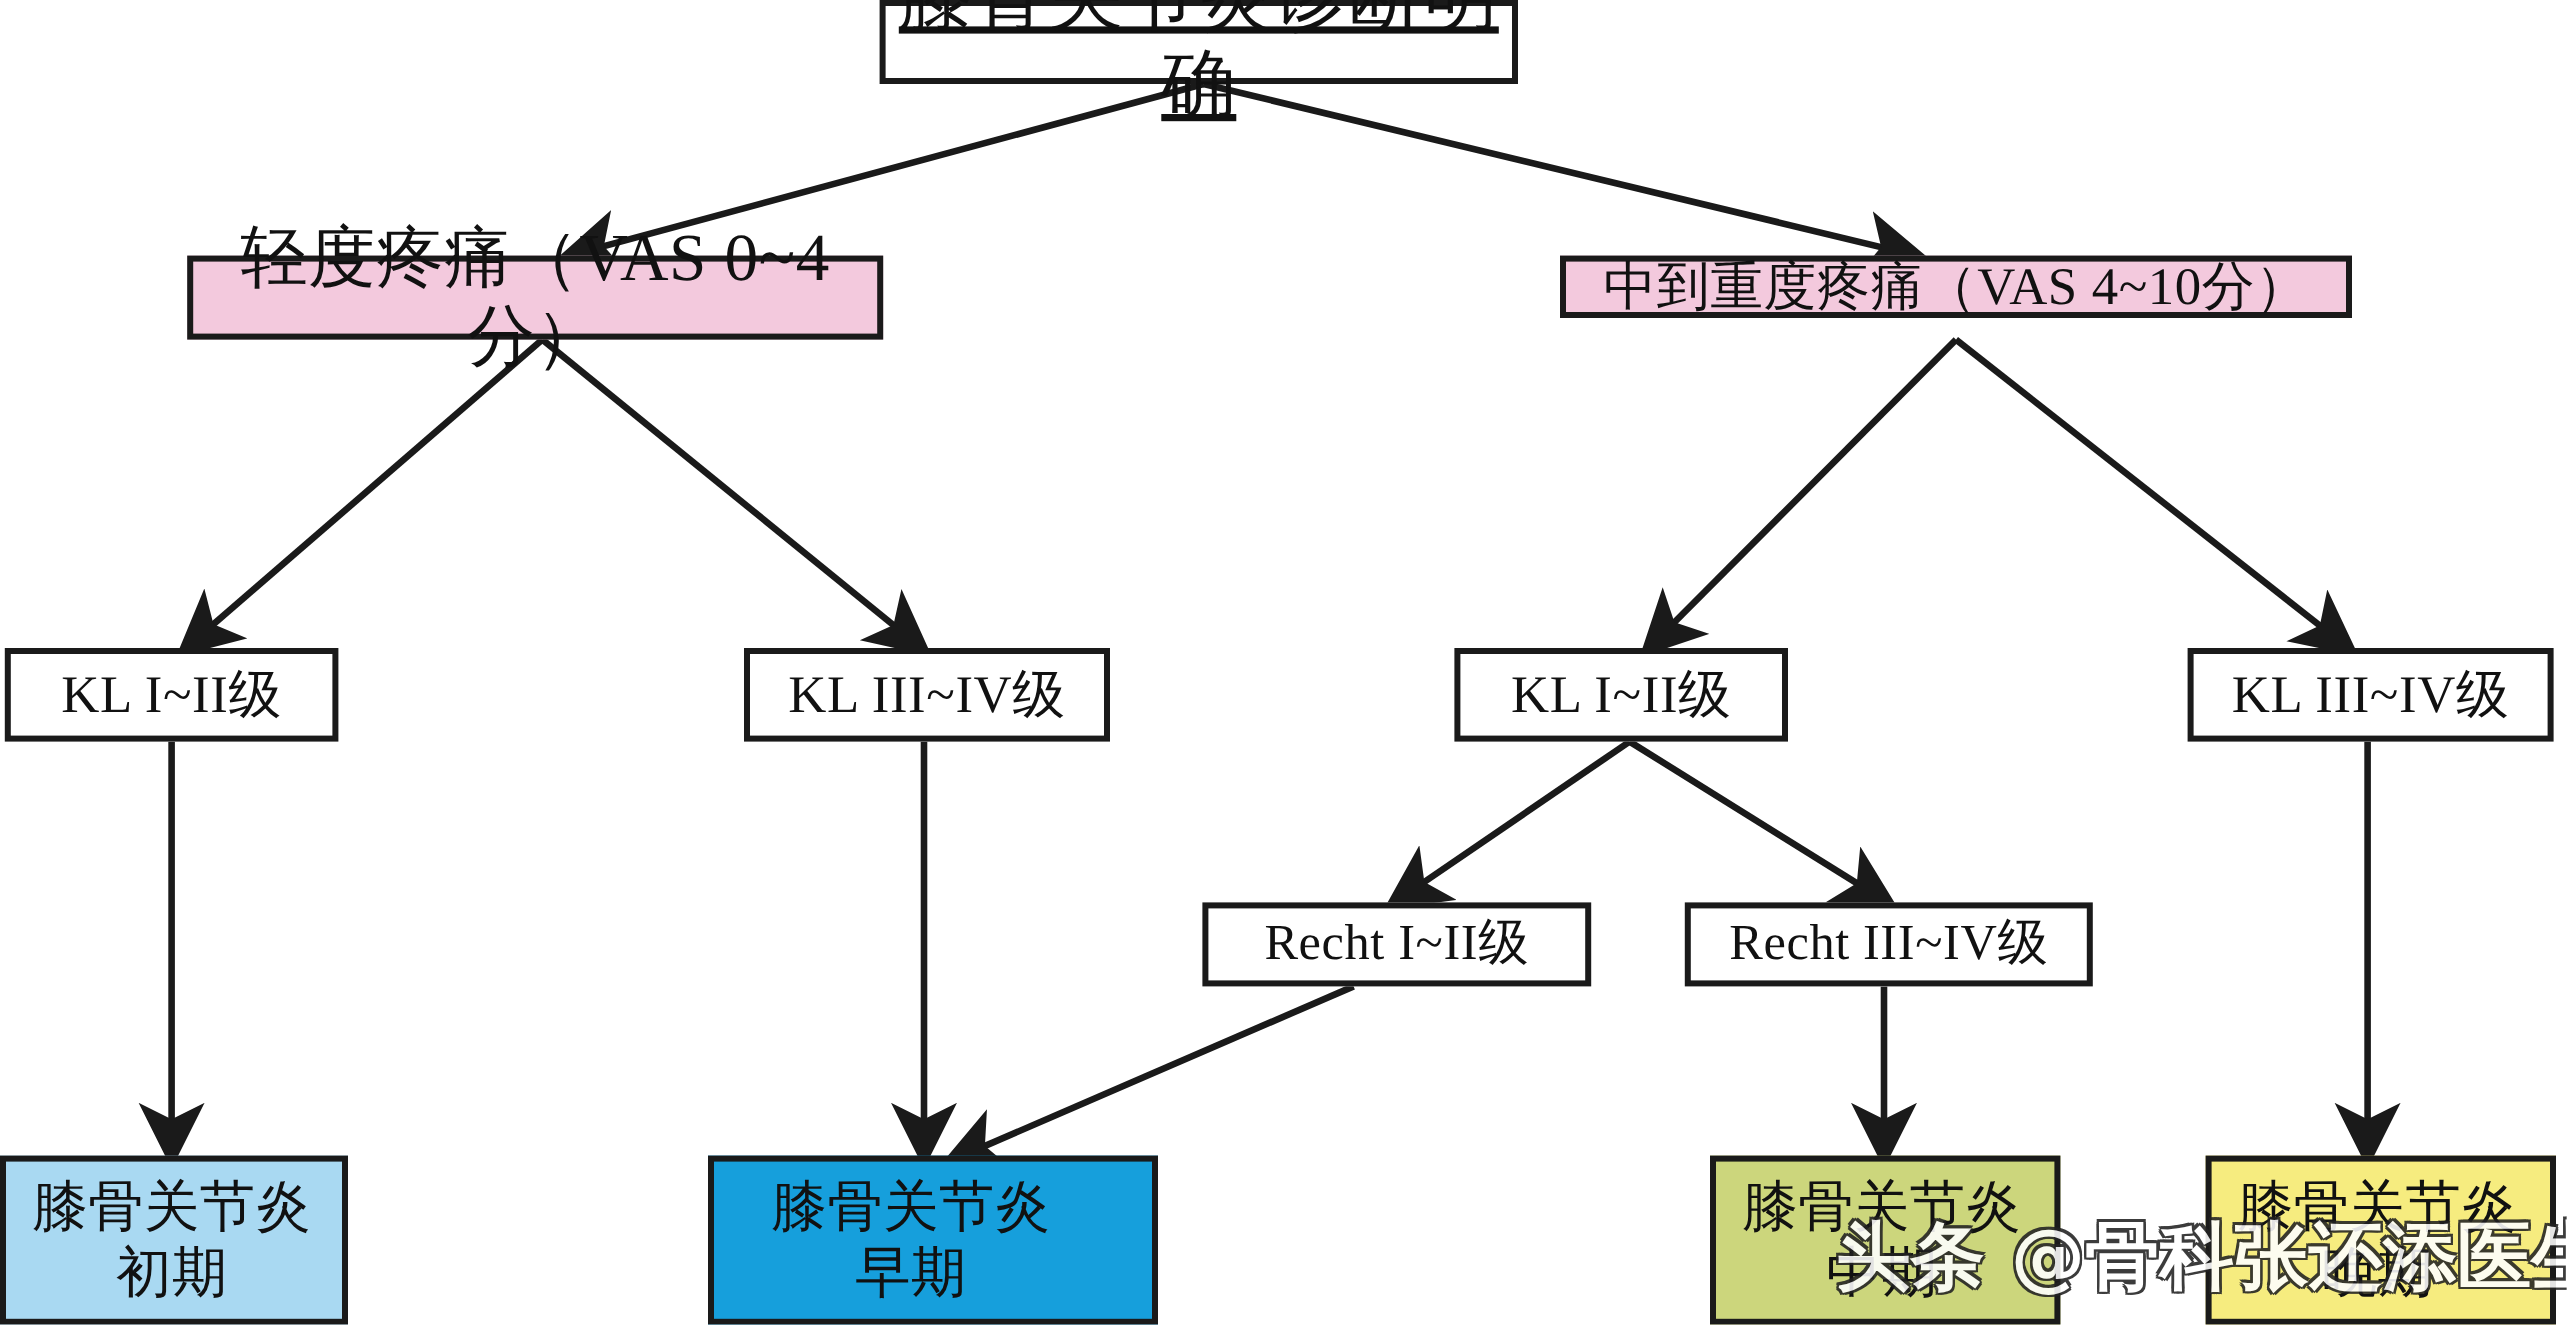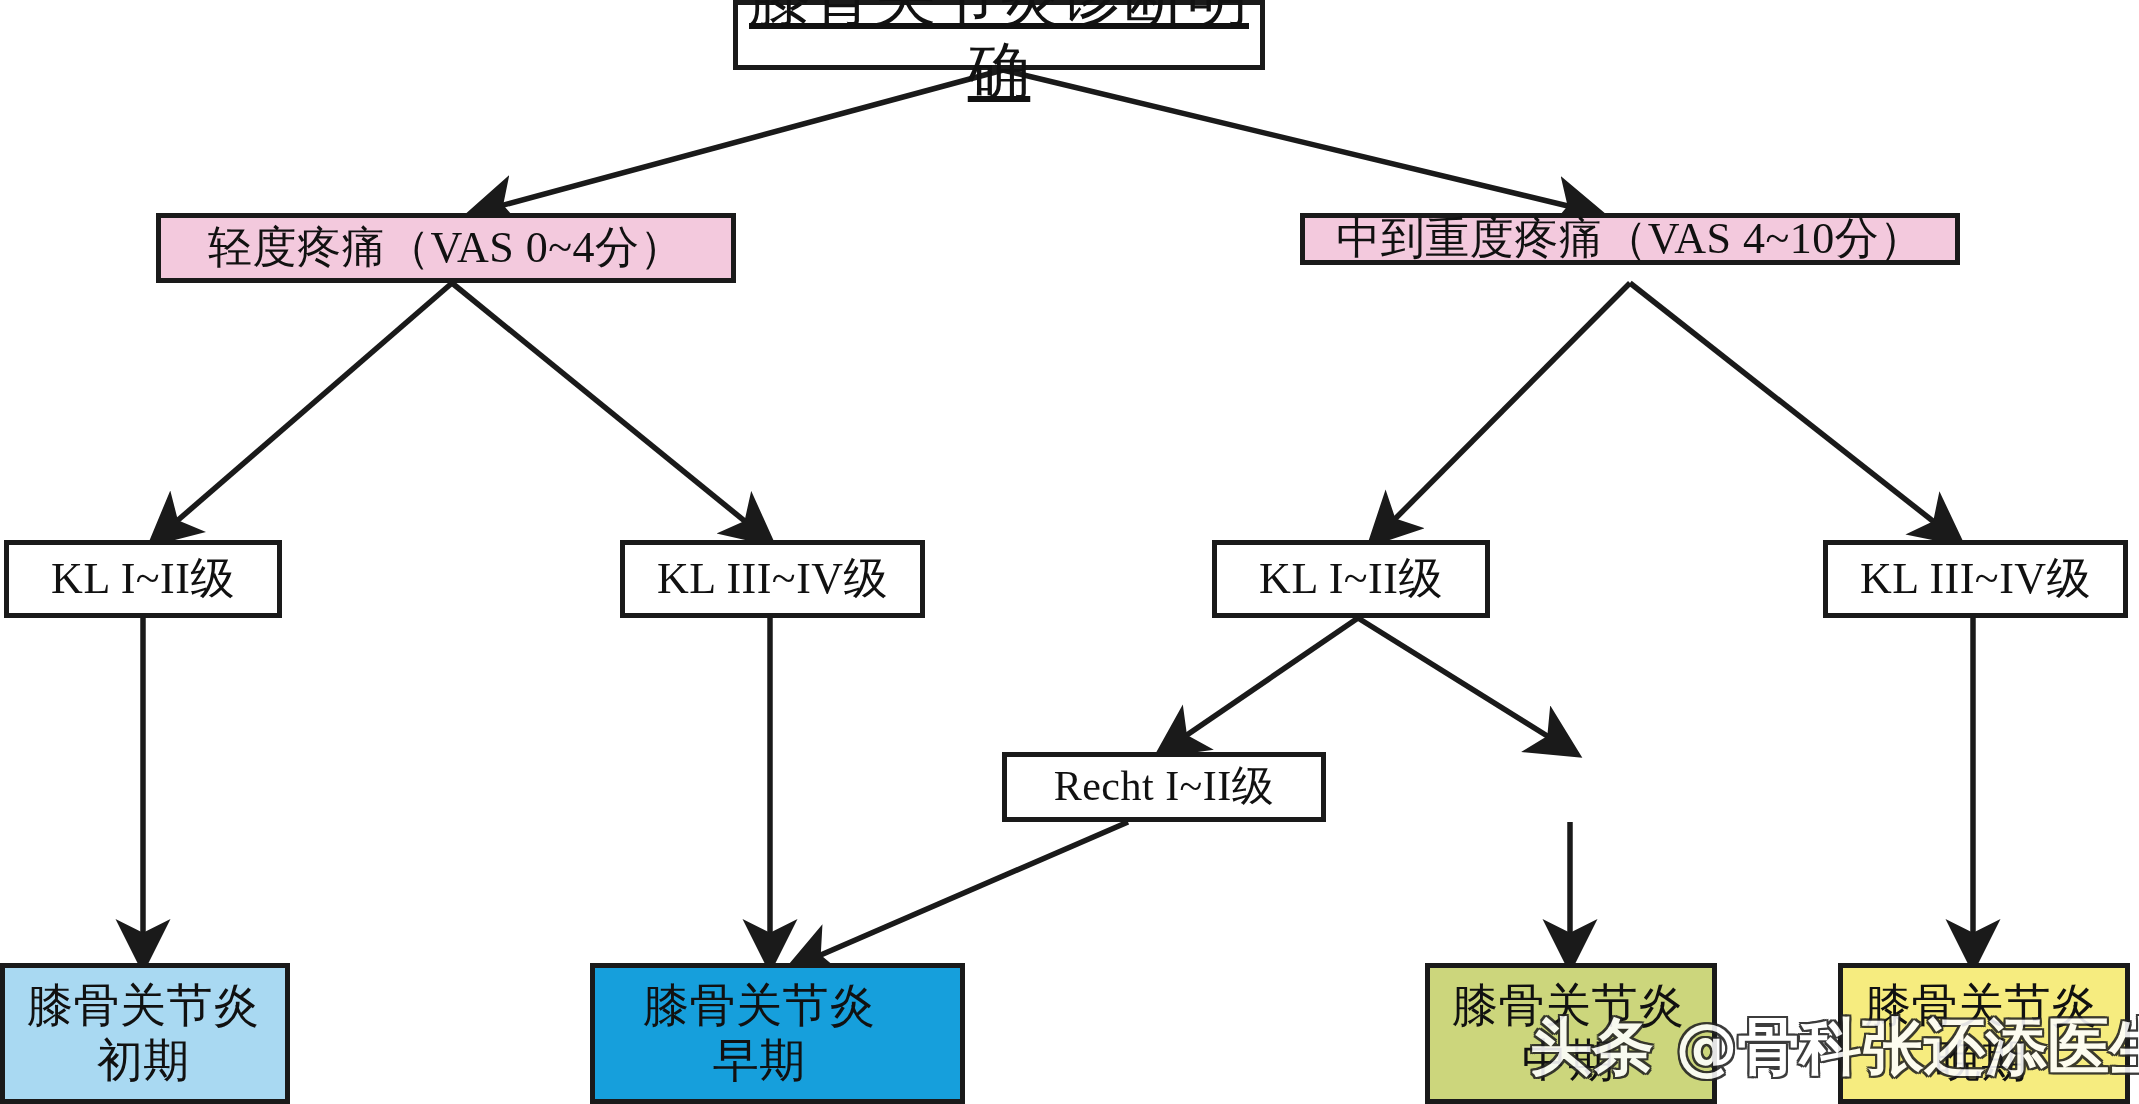--- a/index.html
+++ b/index.html
@@ -97,21 +97,21 @@
       <path d="M1570,822 L1570,963" marker-end="url(#ah)"></path>
 
       <path d="M1973,618 L1973,963" marker-end="url(#ah)"></path>
     </g>
   </svg>
 
   <div class="node center-text" style="left:733px; top:0px; width:532px; height:70px; font-size:62px;text-decoration:underline;">
     <span>膝骨关节炎诊断明确</span>
   </div>
 
-  <div class="node center-text" style="left:156px; top:213px; width:580px; height:70px; font-size:44px; background:#f3c9dd;">
+  <div class="node center-text" style="left:156px; top:213px; width:580px; height:70px; font-size:56px; background:#f3c9dd;">
     <span>轻度疼痛（VAS 0~4分）</span>
   </div>
 
   <div class="node center-text" style="left:1300px; top:213px; width:660px; height:52px; font-size:44px; background:#f3c9dd;">
     <span>中到重度疼痛（VAS 4~10分）</span>
   </div>
 
   <div class="node center-text" style="left:4px; top:540px; width:278px; height:78px; font-size:44px;">
     <span>KL I~II级</span>
   </div>
@@ -125,20 +125,23 @@
   </div>
 
   <div class="node center-text" style="left:1823px; top:540px; width:305px; height:78px; font-size:44px;">
     <span>KL III~IV级</span>
   </div>
 
   <div class="node center-text" style="left:1002px; top:752px; width:324px; height:70px; font-size:42px;">
     <span>Recht I~II级</span>
   </div>
 
+  <div class="node center-text" style="left:1404px; top:752px; width:340px; height:70px; font-size:42px;">
+    <span>Recht III~IV级</span>
+  </div>
 
   <div class="node left-text" style="left:0px; top:963px; width:290px; height:141px; font-size:46px; background:#a9d9f2;">
     <span>膝骨关节炎
 初期</span>
   </div>
 
   <div class="node left-text" style="left:590px; top:963px; width:375px; height:141px; font-size:46px; background:#169fdc; padding-left:48px;">
     <span>膝骨关节炎
 早期</span>
   </div>

